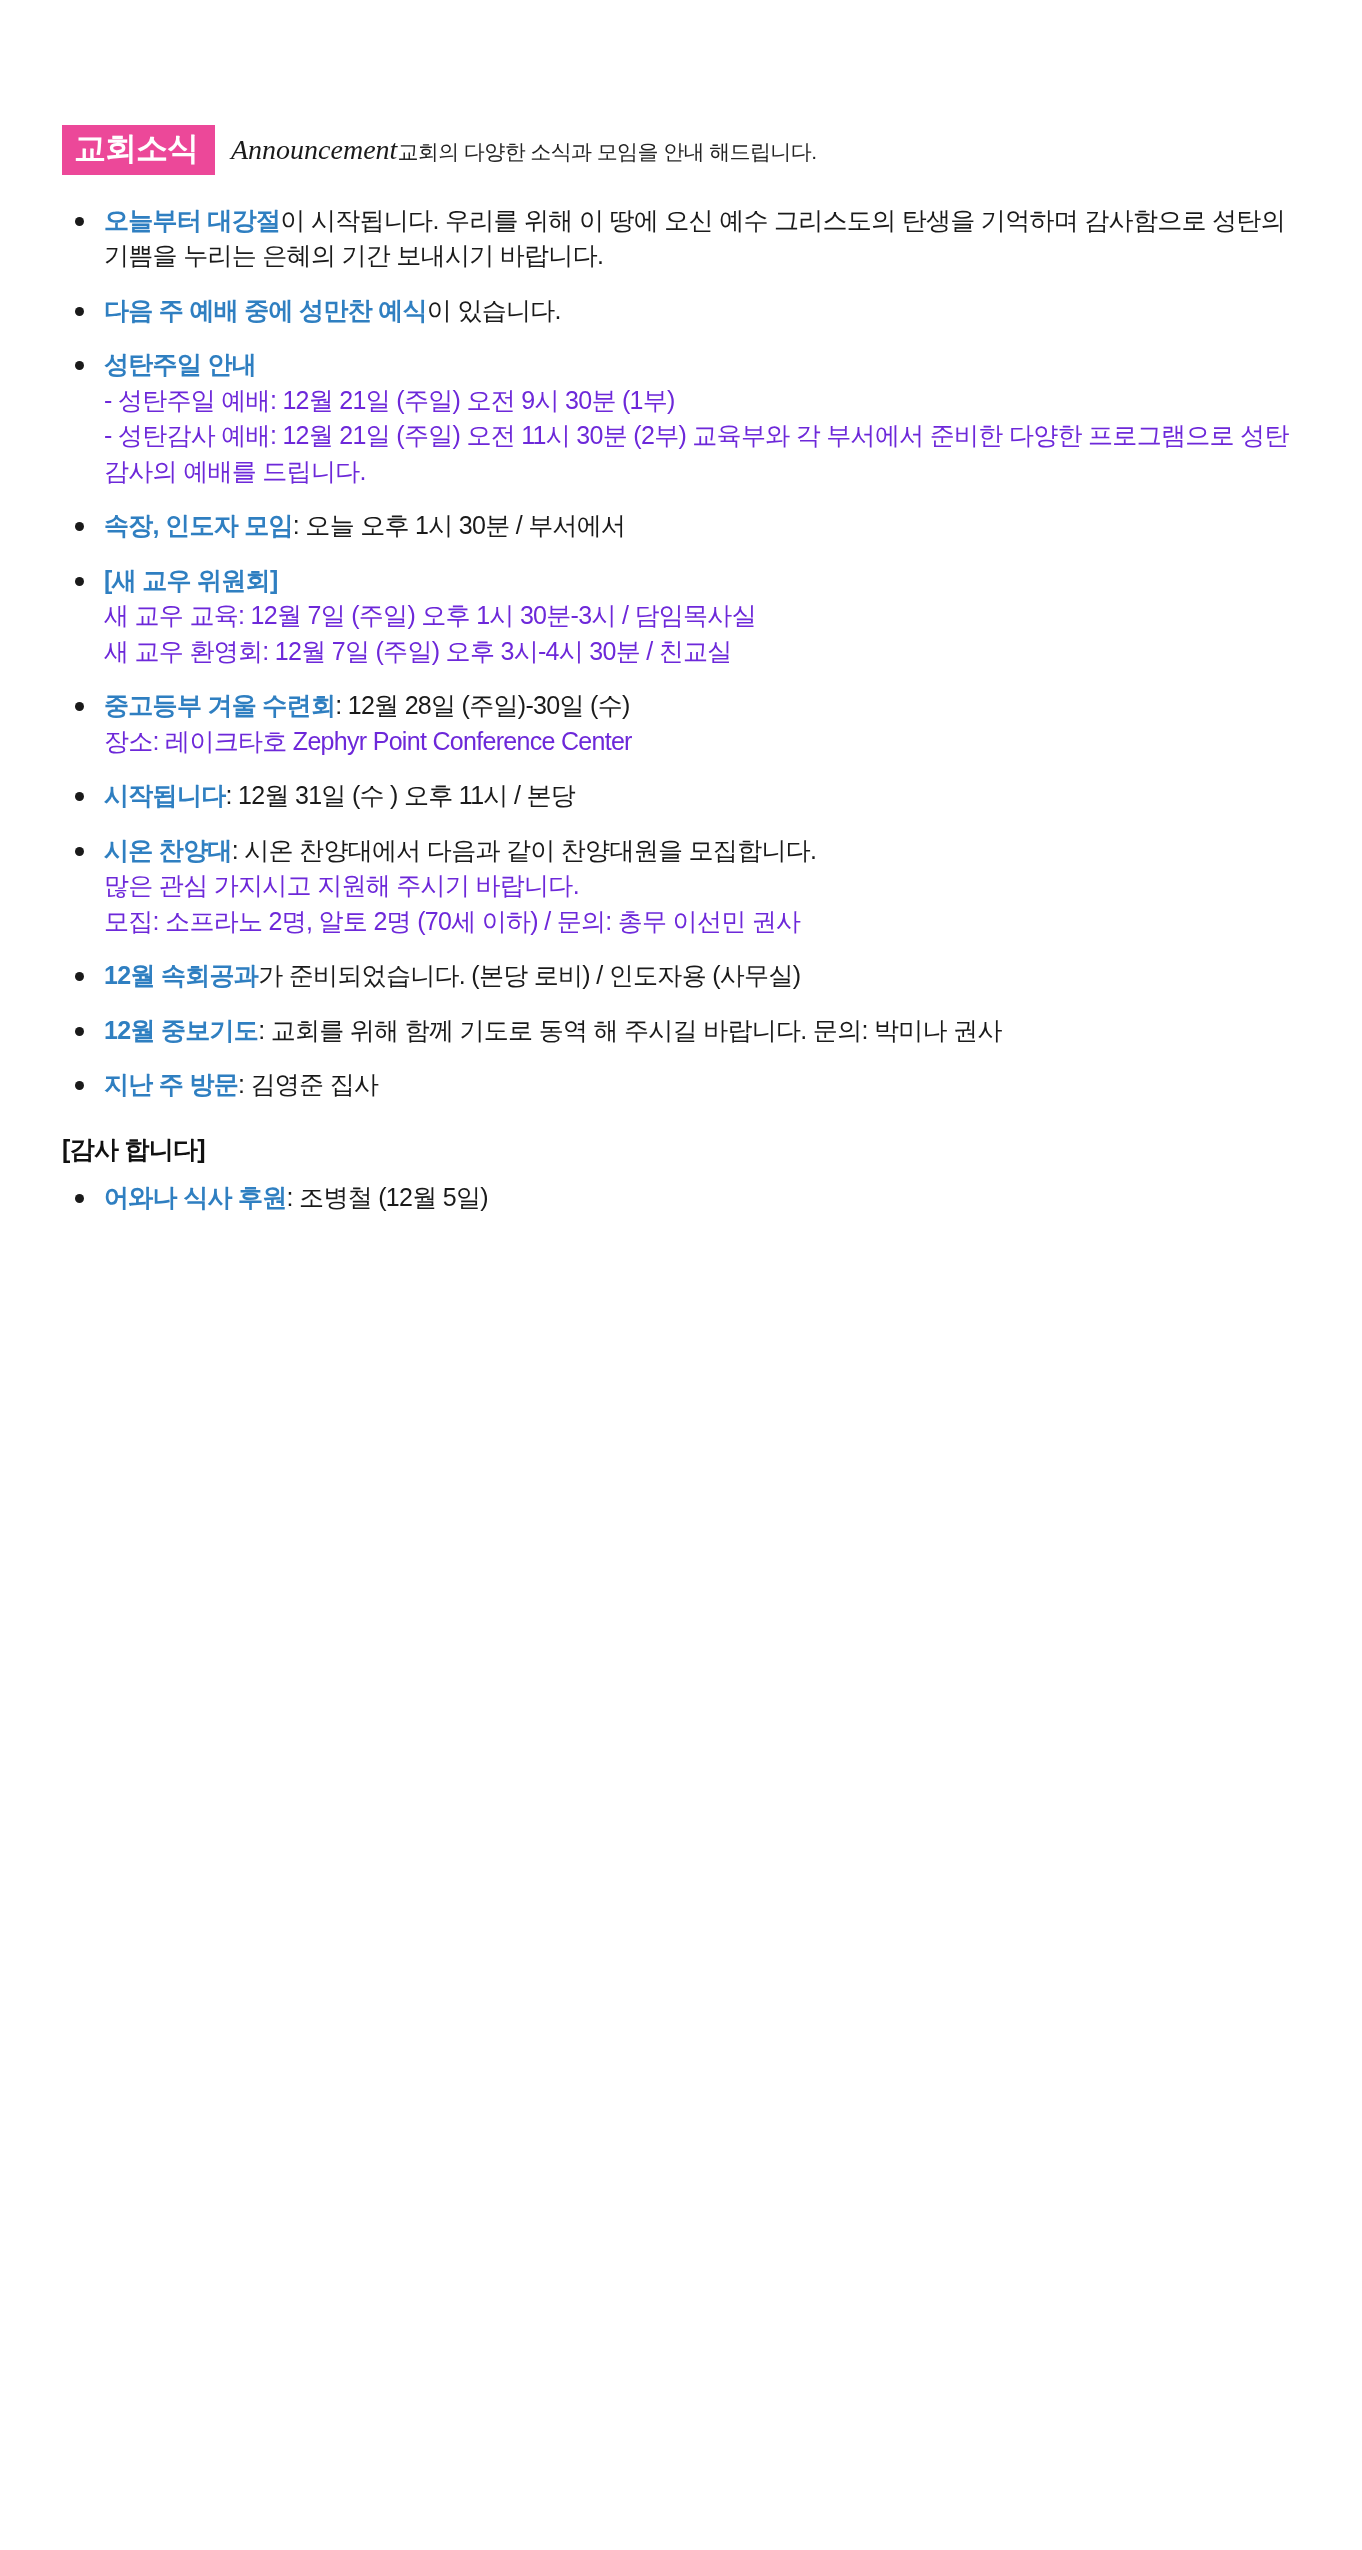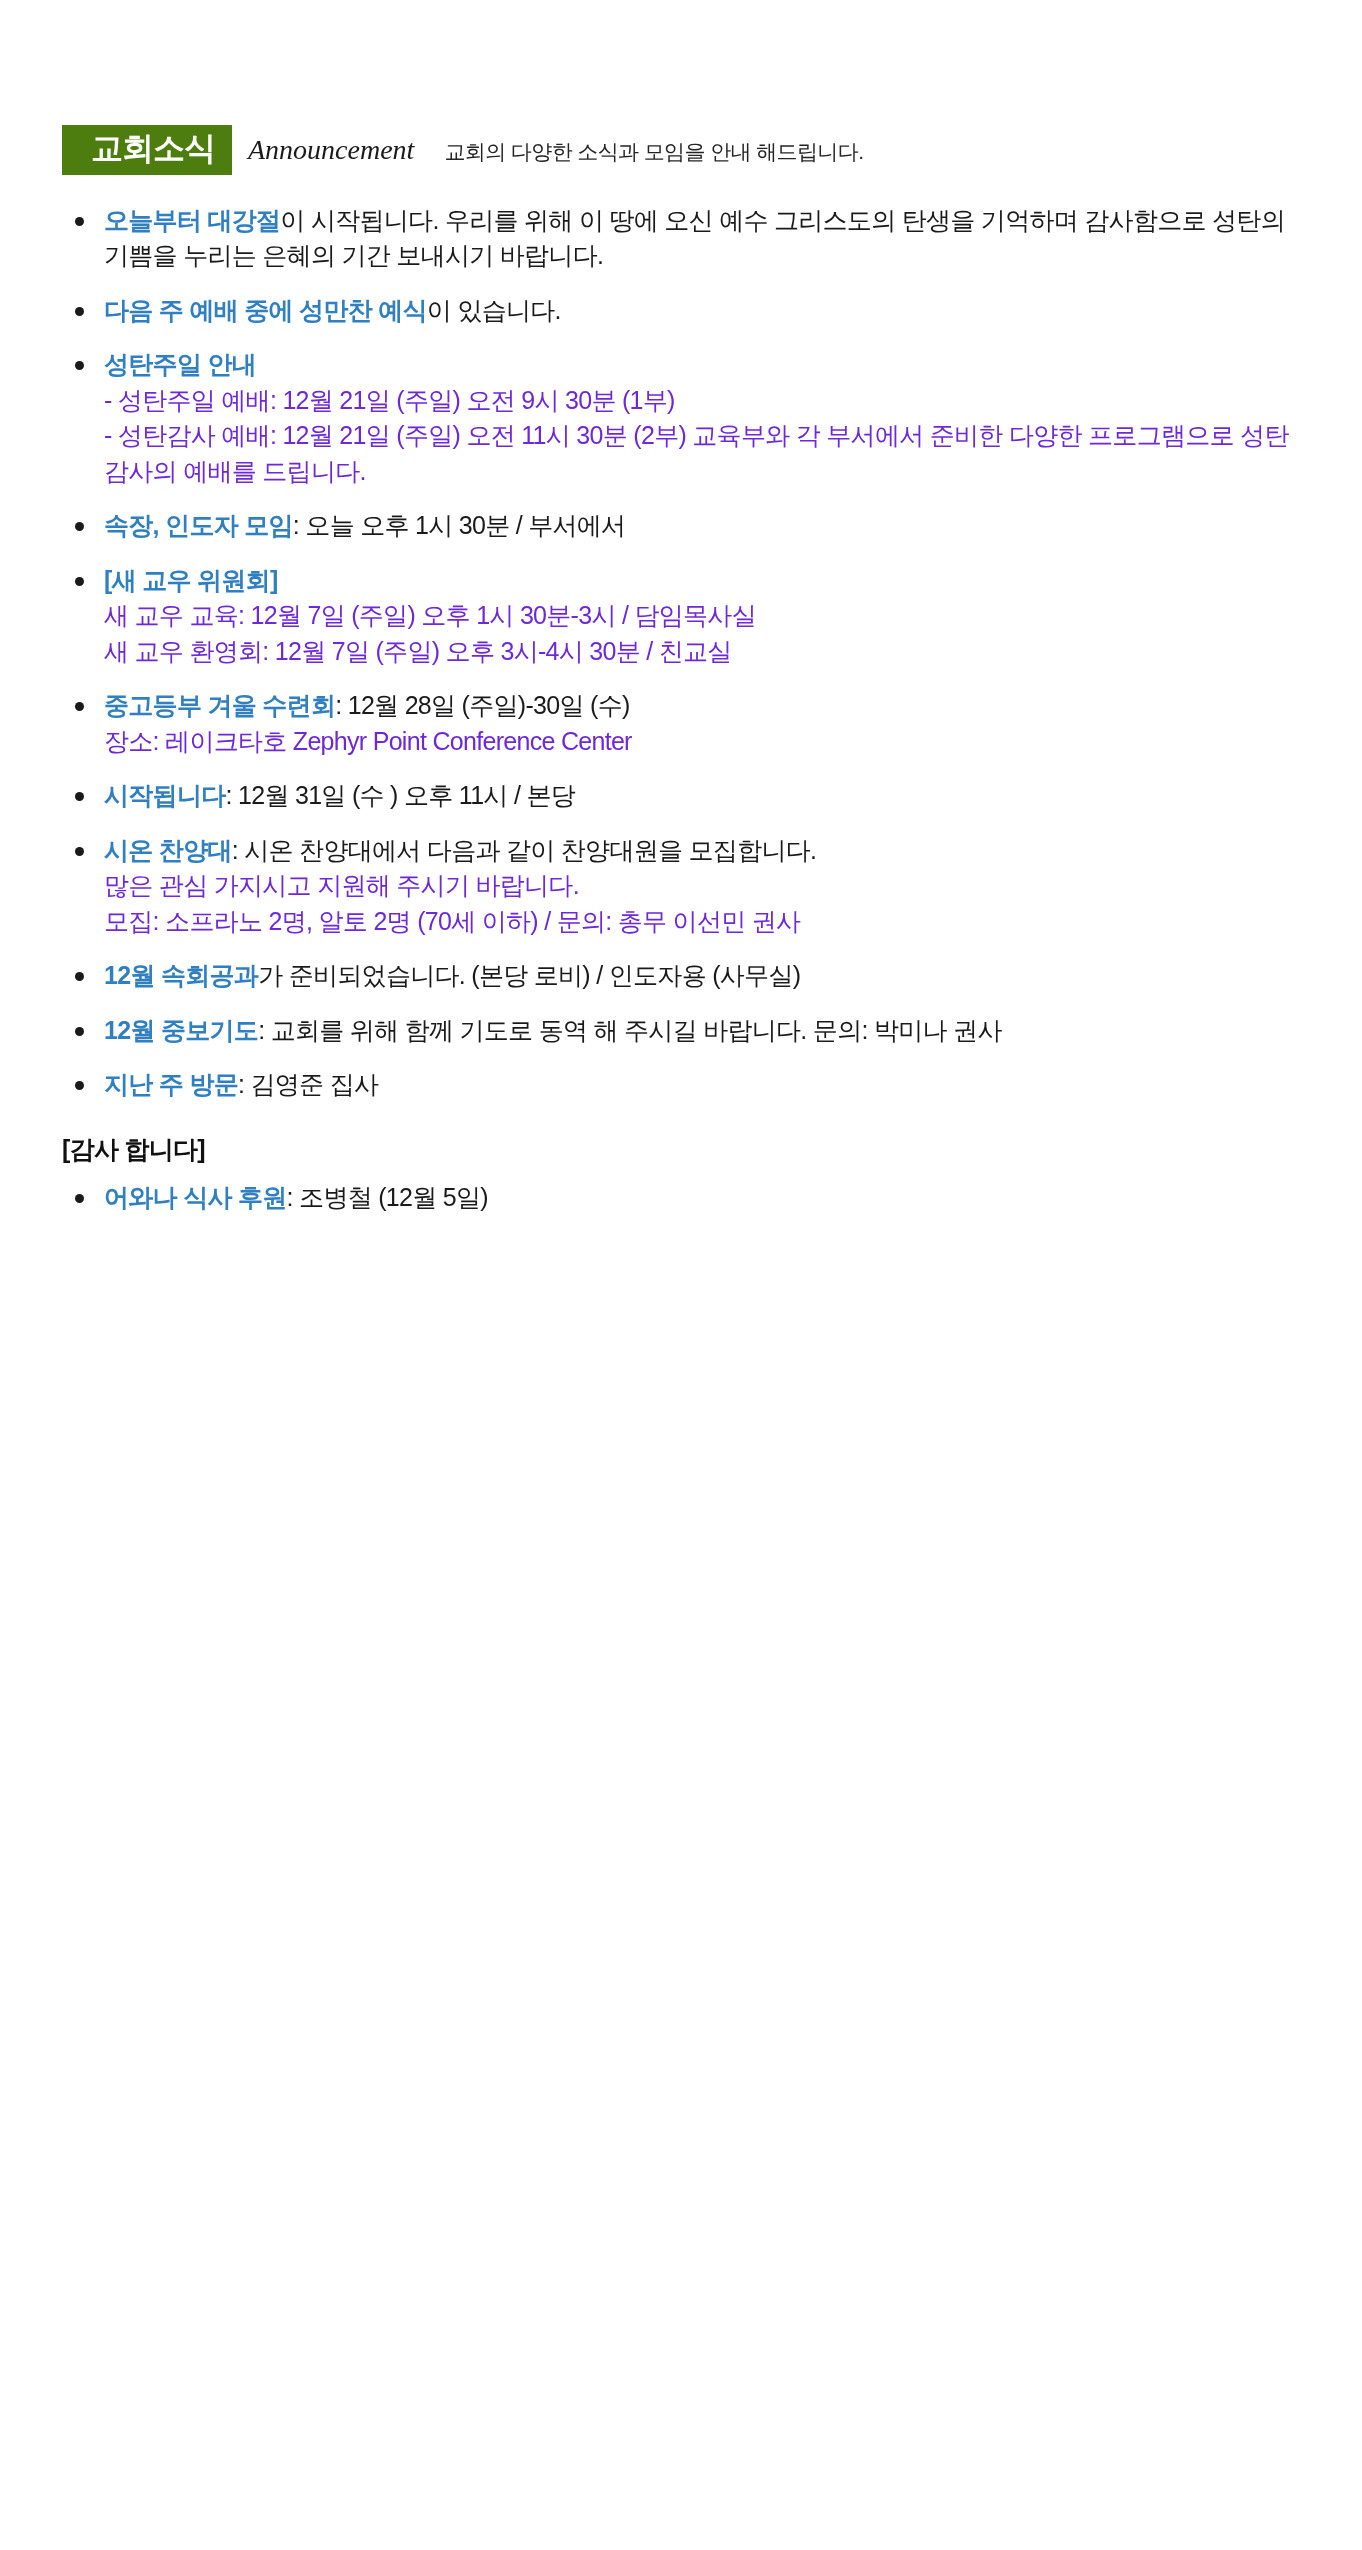--- a/index.html
+++ b/index.html
@@ -24,41 +24,40 @@
 
   
   .header {
     display: flex;
     align-items: baseline;
     gap: 0;
     margin-bottom: 28px;
   }
   .header-badge {
     display: inline-block;
-    background: #4d7c0f;
+    background: #ec4899;
     color: #ffffff;
     font-size: 32px;
     font-weight: bold;
     letter-spacing: -1px;
-    padding: 7px 17px 9px 29px;
+    padding: 7px 17px 9px 12px;
     line-height: 1.05;
     white-space: nowrap;
   }
   .header-en {
     font-style: italic;
     font-size: 28px;
     color: #1a1a1a;
     margin-left: 16px;
     white-space: nowrap;
     font-family: "Liberation Serif", "DejaVu Serif", serif;
   }
   .header-sub {
     font-size: 21px;
     color: #232323;
-    margin-left: 30px;
     white-space: nowrap;
     letter-spacing: -0.6px;
   }
 
   
   ul.ann-list {
     list-style: none;
     margin: 0;
     padding: 0;
   }

